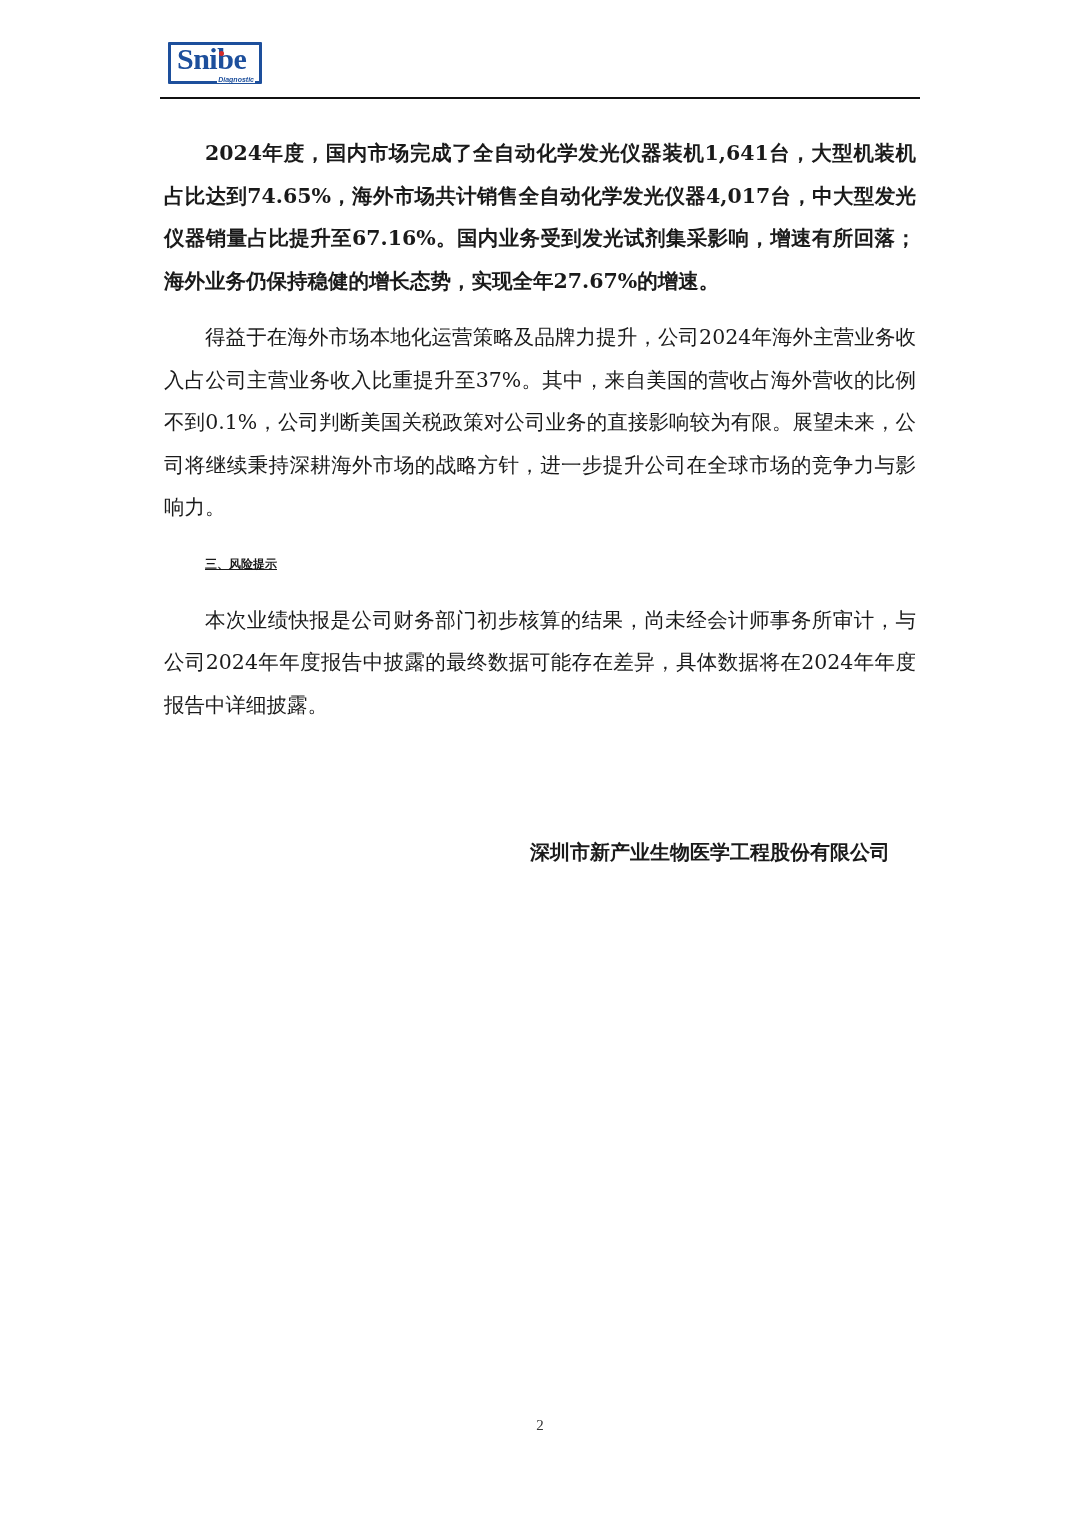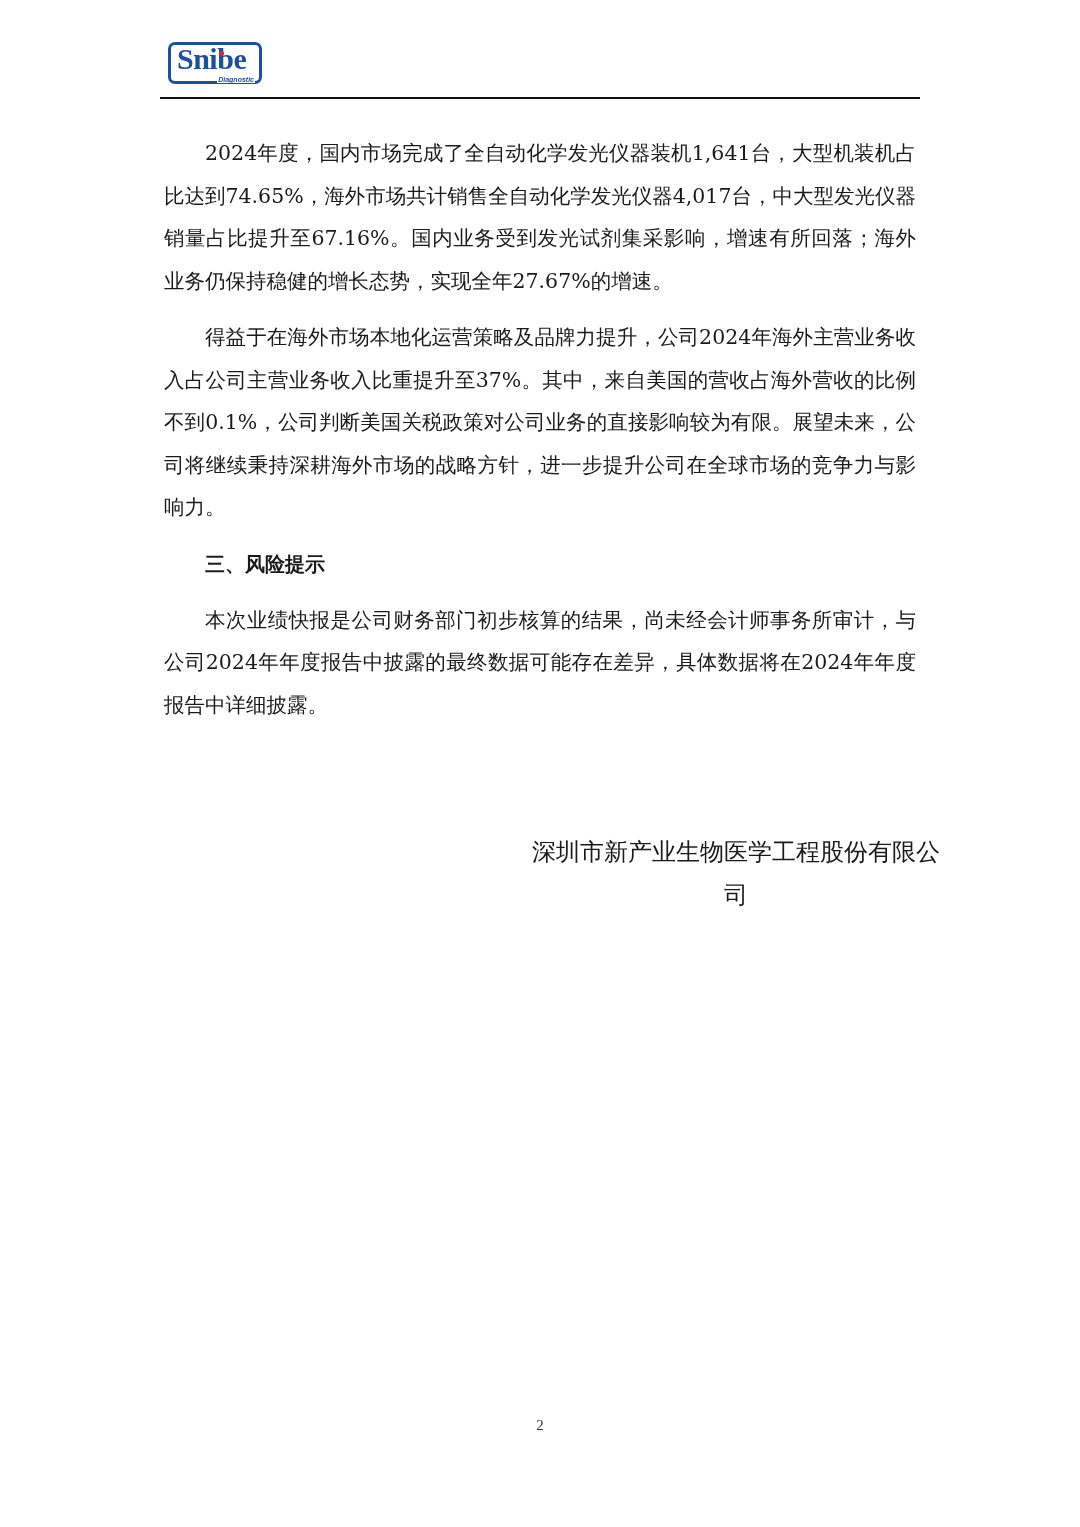--- a/index.html
+++ b/index.html
@@ -1,36 +1,36 @@
 <!DOCTYPE html>
 <html><head>
   <meta charset="utf-8">
   <style>
     html, body { margin: 0; padding: 0; background: #ffffff; }
     body { width: 1080px; height: 1527px; position: relative; overflow: hidden;
            font-family: "DejaVu Serif", "Liberation Serif", serif; color: #1a1a1a; }
     .logo { position: absolute; left: 168px; top: 42px; width: 94px; height: 42px;
-            border: 3px solid #1d4f9c; border-radius: 7px; box-sizing: border-box;
+            border: 3px solid #1d4f9c; border-radius: 1px; box-sizing: border-box;
             background: #ffffff; }
     .logo-word { position: absolute; left: 6px; top: -3px; font-family: "Liberation Serif", serif;
                  font-weight: bold; font-size: 30px; color: #1d4f9c; letter-spacing: -0.5px; }
     .logo-dot { position: absolute; left: 48px; top: 6px; width: 5px; height: 5px; border-radius: 50%;
                 background: #d32a2a; }
     .logo-sub { position: absolute; right: 4px; bottom: -2px; font-family: "Liberation Sans", sans-serif;
                 font-style: italic; font-weight: bold; font-size: 7px; color: #1d4f9c; background: #fff; padding: 0 1px; }
     .header-rule { position: absolute; left: 160px; top: 97px; width: 760px; height: 2px; background: #111; }
     .content { position: absolute; left: 164px; top: 132px; width: 752px; }
     p { margin: 0; font-size: 20.5px; line-height: 42.5px; text-align: justify; text-indent: 41px; }
-    .p1 { margin-bottom: 14px; }
+    .p1 { margin-bottom: 14px; font-weight: bold; }
     .p2 { margin-bottom: 14px; }
-    .heading { font-weight: bold; font-family: "DejaVu Sans", "Liberation Sans", sans-serif; font-size: 20px;
-               text-indent: 41px; line-height: 42px; margin-bottom: 14px; }
+    .heading { font-weight: bold; font-family: "DejaVu Sans", "Liberation Sans", sans-serif; font-size: 12px;
+               text-indent: 41px; line-height: 42px; margin-bottom: 14px; text-decoration: underline; }
     .p3 { margin-bottom: 14px; }
-    .signature { position: absolute; left: 508px; top: 831px; width: 430px; text-align: center;
-                 font-weight: normal; font-family: "DejaVu Sans", "Liberation Sans", sans-serif; font-size: 24px; }
+    .signature { position: absolute; left: 482px; top: 831px; width: 430px; text-align: center;
+                 font-weight: bold; font-family: "DejaVu Sans", "Liberation Sans", sans-serif; font-size: 20px; }
     .signature div { line-height: 42.5px; }
     .sig-company { position: relative; left: 13px; }
     .page-num { position: absolute; left: 0; width: 1080px; top: 1417px; text-align: center;
                 font-family: "Liberation Serif", serif; font-size: 15px; color: #333; }
   </style>
 </head>
 <body>
 
 <div class="logo">
   <span class="logo-word">Snibe</span>

